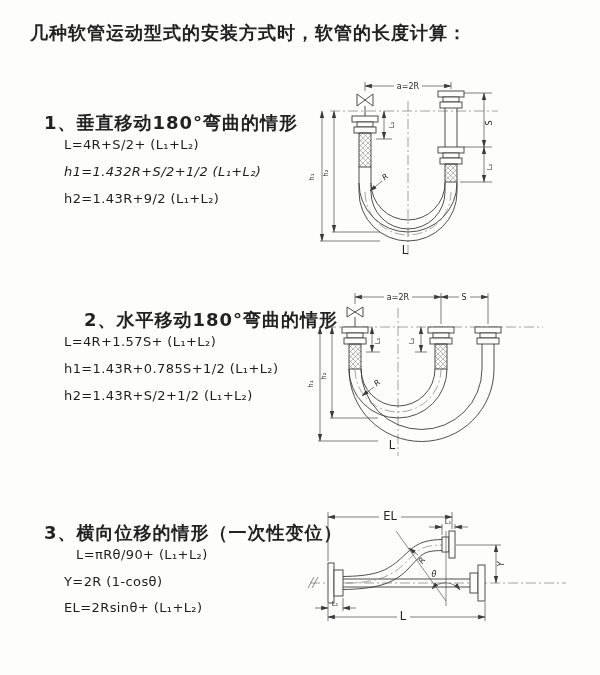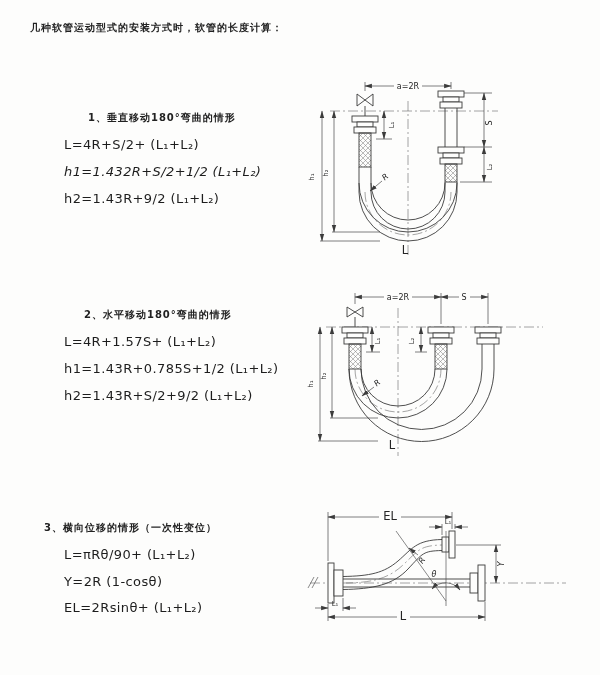--- a/index.html
+++ b/index.html
@@ -1,20 +1,20 @@
 <!DOCTYPE html>
 <html><head>
 <meta charset="utf-8">
 <style>
   html,body{margin:0;padding:0;background:#e8e8e8;}
   #page{position:relative;width:600px;height:675px;background:#fdfdfc;overflow:hidden;
         font-family:"DejaVu Sans","Liberation Sans",sans-serif;color:#222;
         border-bottom:2px solid #c9c9c9;}
   .abs{position:absolute;}
-  .cn{font-weight:bold;font-size:10px;letter-spacing:1px;white-space:nowrap;}
+  .cn{font-weight:bold;font-size:18px;letter-spacing:1px;white-space:nowrap;}
   .formula{font-size:13px;letter-spacing:0.4px;white-space:nowrap;color:#1d1d1d;}
   svg{position:absolute;overflow:visible;}
   svg text{fill:#252525;font-family:"DejaVu Sans","Liberation Sans",sans-serif;}
   .ln{stroke:#3b3b3b;stroke-width:0.9;fill:none;}
   .thin{stroke:#4a4a4a;stroke-width:0.65;fill:none;}
   .cl{stroke:#5a5a5a;stroke-width:0.55;fill:none;stroke-dasharray:10 3 2 3;}
   .dm{stroke:#3b3b3b;stroke-width:0.65;fill:none;}
   .fit{fill:#fdfdfc;stroke:#3b3b3b;stroke-width:0.9;}
   .hatch{fill:url(#hx);stroke:#3b3b3b;stroke-width:0.9;}
   .lblS{font-size:7px;}
@@ -22,32 +22,32 @@
   .lblL{font-size:11.5px;}
   .wbg{fill:#fdfdfc;}
 </style>
 </head>
 <body>
 
 <div id="page">
 
   <div class="abs cn" style="left:30px;top:21px;">几种软管运动型式的安装方式时，软管的长度计算：</div>
 
-  <div class="abs cn" style="left:44px;top:111px;margin-left:44px;">1、垂直移动180°弯曲的情形</div>
+  <div class="abs cn" style="left:44px;top:111px;">1、垂直移动180°弯曲的情形</div>
   <div class="abs formula" style="left:64px;top:137px;">L=4R+S/2+ (L₁+L₂)</div>
   <div class="abs formula" style="left:64px;top:164px;font-style:italic;">h1=1.432R+S/2+1/2 (L₁+L₂)</div>
   <div class="abs formula" style="left:64px;top:191px;">h2=1.43R+9/2 (L₁+L₂)</div>
 
   <div class="abs cn" style="left:44px;top:308px;margin-left:40px;">2、水平移动180°弯曲的情形</div>
   <div class="abs formula" style="left:64px;top:334px;">L=4R+1.57S+ (L₁+L₂)</div>
   <div class="abs formula" style="left:64px;top:361px;">h1=1.43R+0.785S+1/2 (L₁+L₂)</div>
-  <div class="abs formula" style="left:64px;top:388px;">h2=1.43R+S/2+9/2 (L₁+L₂)</div>
+  <div class="abs formula" style="left:64px;top:388px;">h2=1.43R+S/2+1/2 (L₁+L₂)</div>
 
   <div class="abs cn" style="left:44px;top:521px;">3、横向位移的情形（一次性变位）</div>
-  <div class="abs formula" style="left:64px;top:547px;">L=πRθ/90+ (L₁+L₂)</div>
+  <div class="abs formula" style="left:76px;top:547px;">L=πRθ/90+ (L₁+L₂)</div>
   <div class="abs formula" style="left:64px;top:574px;">Y=2R (1-cosθ)</div>
   <div class="abs formula" style="left:64px;top:600px;text-align:center;">EL=2Rsinθ+ (L₁+L₂)</div>
 
   <svg style="left:308px;top:73px;" width="290" height="185" viewBox="0 0 290 185">
     <defs>
       <marker id="arr" viewBox="0 0 10 10" refX="9.2" refY="5" markerWidth="7.5" markerHeight="7.5" orient="auto-start-reverse" markerUnits="userSpaceOnUse">
         <path d="M0,2.1 L10,5 L0,7.9 Z" fill="#3b3b3b"></path>
       </marker>
       <pattern id="hx" width="5" height="5" patternUnits="userSpaceOnUse">
         <path d="M0,0 L5,5 M5,0 L0,5" stroke="#7a7a7a" stroke-width="0.5"></path>

